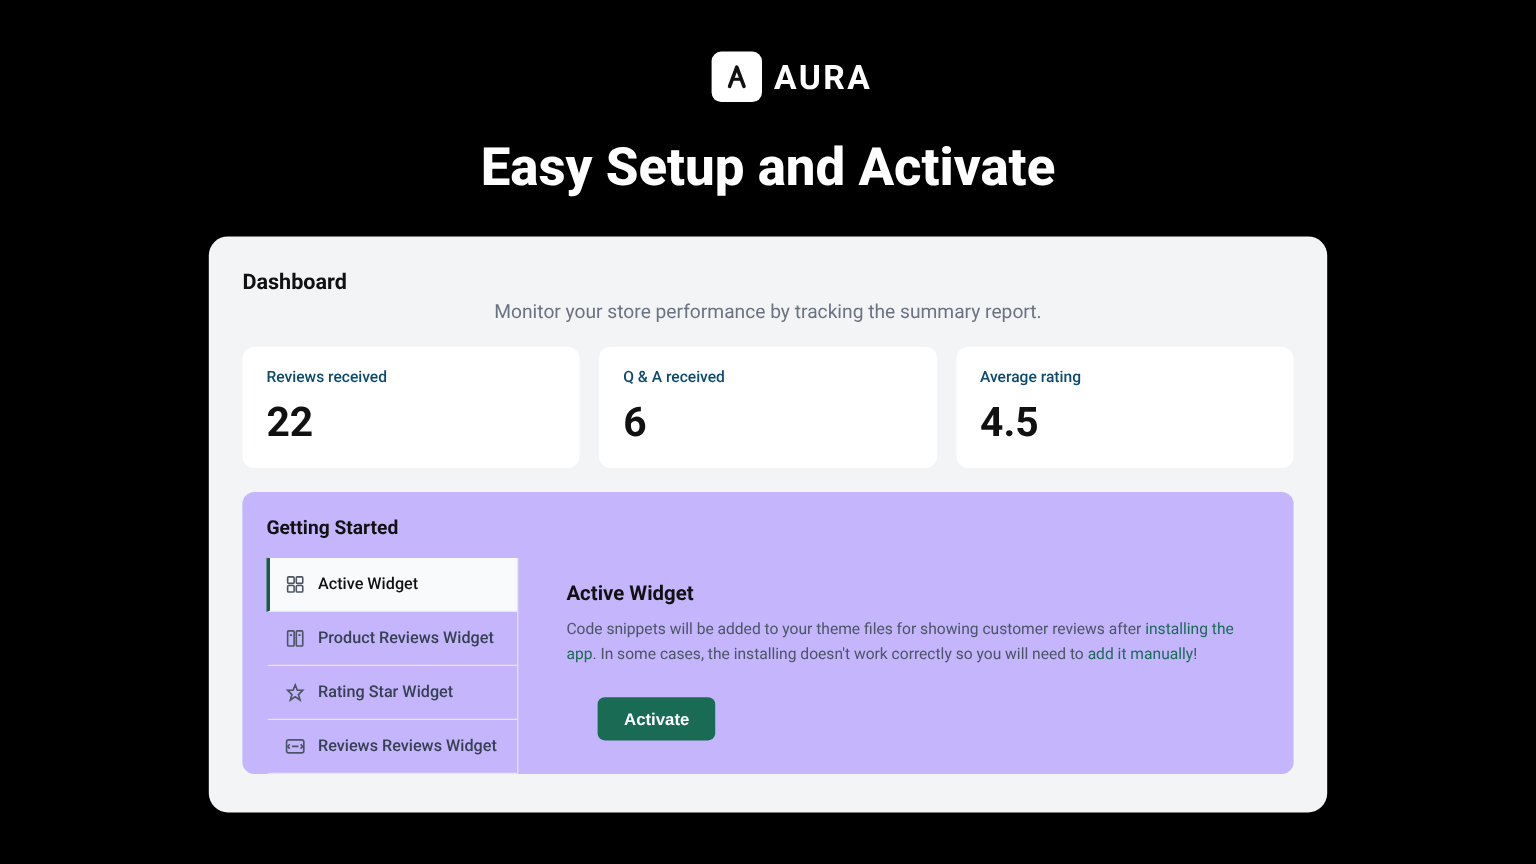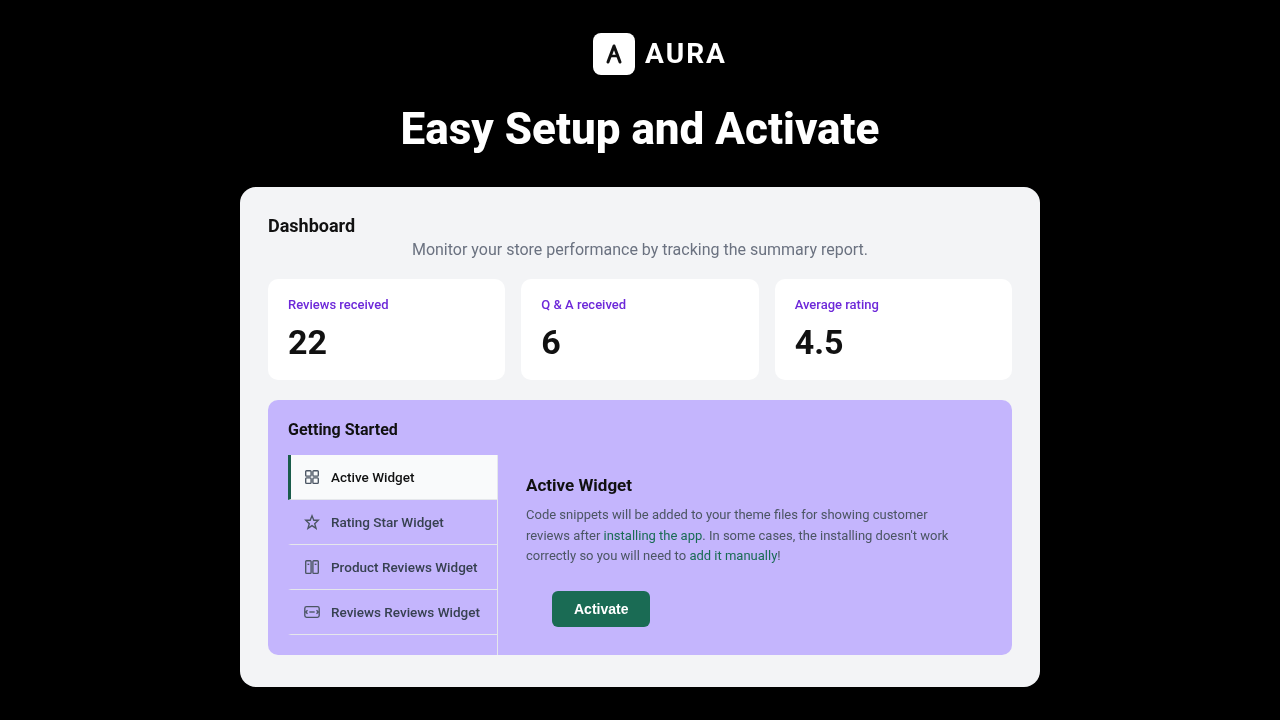--- a/index.html
+++ b/index.html
@@ -49,21 +49,21 @@
       font-size: 44px;
       font-weight: 800;
       margin-bottom: 32px;
       text-align: center;
     }
 
     
     .dashboard-card {
       background: #f3f4f6;
       border-radius: 16px;
-      width: 800px;
+      width: 932px;
       padding: 28px 28px 32px 28px;
     }
 
     .dashboard-title {
       font-size: 18px;
       font-weight: 700;
       color: #111;
       margin-bottom: 4px;
     }
     .dashboard-subtitle {
@@ -80,21 +80,21 @@
       margin-bottom: 20px;
     }
     .stat-card {
       background: #fff;
       border-radius: 10px;
       padding: 18px 20px;
       flex: 1;
     }
     .stat-label {
       font-size: 13px;
-      color: #6d28d9;
+      color: #0c4a6e;
       font-weight: 500;
       margin-bottom: 10px;
     }
     .stat-value {
       font-size: 34px;
       font-weight: 700;
       color: #111;
     }
 
     
@@ -104,21 +104,21 @@
       padding: 20px 20px 0 20px;
     }
     .getting-started-title {
       font-size: 16px;
       font-weight: 700;
       color: #111;
       margin-bottom: 16px;
     }
     .gs-content {
       display: flex;
-      gap: 4px;
+      gap: 16px;
     }
 
     
     .gs-sidebar {
       width: 210px;
       flex-shrink: 0;
       border-right: 1px solid #e5e7eb;
     }
     .gs-item {
       display: flex;
@@ -223,35 +223,35 @@
           <svg class="gs-icon" viewBox="0 0 20 20" fill="none" stroke="currentColor" stroke-width="1.5">
             <rect x="3" y="3" width="6" height="6" rx="1"></rect>
             <rect x="11" y="3" width="6" height="6" rx="1"></rect>
             <rect x="3" y="11" width="6" height="6" rx="1"></rect>
             <rect x="11" y="11" width="6" height="6" rx="1"></rect>
           </svg>
           <span>Active Widget</span>
         </div>
         <div class="gs-item">
           <svg class="gs-icon" viewBox="0 0 20 20" fill="none" stroke="currentColor" stroke-width="1.5">
-            <polygon points="10,3 12,8 17,8 13,12 14.5,17 10,14 5.5,17 7,12 3,8 8,8"></polygon>
-          </svg>
-          <span>Rating Star Widget</span>
-        </div>
-        <div class="gs-item">
-          <svg class="gs-icon" viewBox="0 0 20 20" fill="none" stroke="currentColor" stroke-width="1.5">
             <rect x="3" y="3" width="6" height="14" rx="1"></rect>
             <rect x="11" y="3" width="6" height="14" rx="1"></rect>
             <line x1="5" y1="7" x2="7" y2="7"></line>
             <line x1="13" y1="7" x2="15" y2="7"></line>
           </svg>
           <span>Product Reviews Widget</span>
         </div>
         <div class="gs-item">
           <svg class="gs-icon" viewBox="0 0 20 20" fill="none" stroke="currentColor" stroke-width="1.5">
+            <polygon points="10,3 12,8 17,8 13,12 14.5,17 10,14 5.5,17 7,12 3,8 8,8"></polygon>
+          </svg>
+          <span>Rating Star Widget</span>
+        </div>
+        <div class="gs-item">
+          <svg class="gs-icon" viewBox="0 0 20 20" fill="none" stroke="currentColor" stroke-width="1.5">
             <rect x="2" y="4" width="16" height="12" rx="2"></rect>
             <line x1="7" y1="10" x2="13" y2="10"></line>
             <polyline points="5,8 3,10 5,12"></polyline>
             <polyline points="15,8 17,10 15,12"></polyline>
           </svg>
           <span>Reviews Reviews Widget</span>
         </div>
       </div>
 
       <div class="gs-main">

